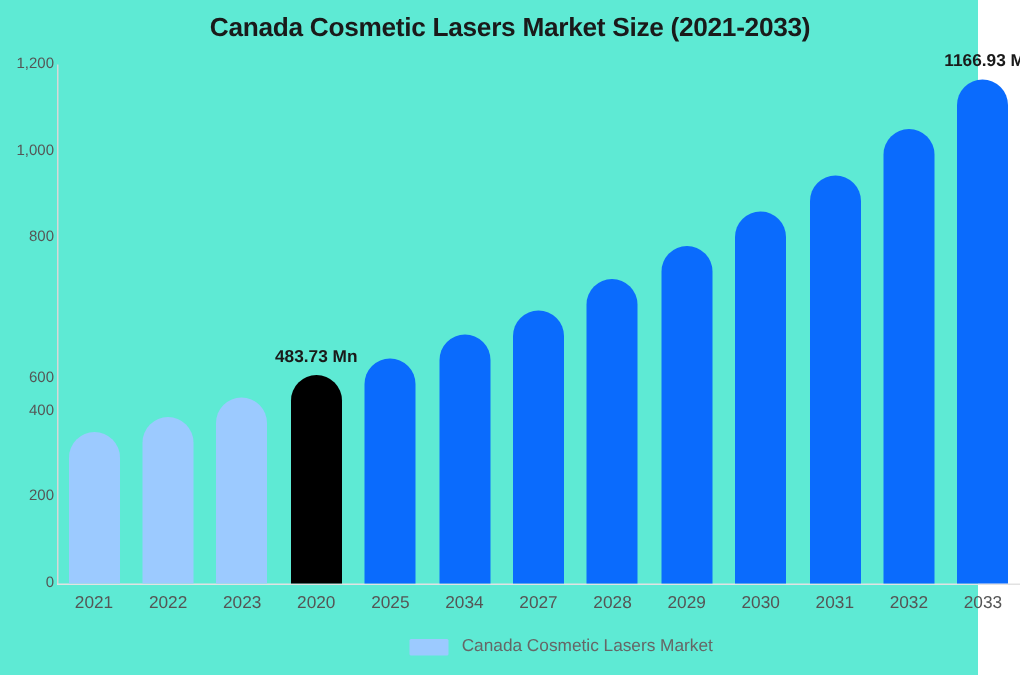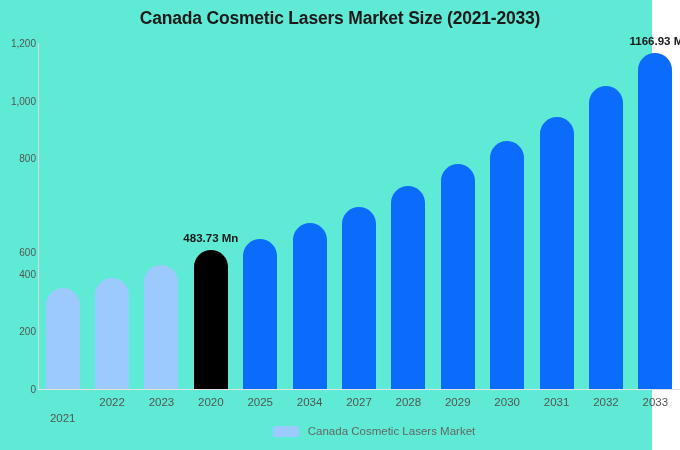--- a/index.html
+++ b/index.html
@@ -199,21 +199,21 @@
         <div class="bar" style="height: 336.465px; background: rgb(10, 107, 253);"></div>
         <div class="bar-label clip-right" style="bottom: 336.465px; position: absolute;">1166.93 Mn</div>
       </div>
     </div>
 
   <div id="legend">
     <span id="legend-swatch" style="background: rgb(156, 202, 255);"></span>
     <span id="legend-label">Canada Cosmetic Lasers Market</span>
   </div>
 
-<div class="x-tick" style="left: 38.6923px; margin-top: 16px;">2021</div>
+<div class="x-tick" style="left: 38.6923px;">2021</div>
     <div class="x-tick" style="left: 88.0769px;">2022</div>
     <div class="x-tick" style="left: 137.462px;">2023</div>
     <div class="x-tick" style="left: 186.846px;">2020</div>
     <div class="x-tick" style="left: 236.231px;">2025</div>
     <div class="x-tick" style="left: 285.615px;">2034</div>
     <div class="x-tick" style="left: 335px;">2027</div>
     <div class="x-tick" style="left: 384.385px;">2028</div>
     <div class="x-tick" style="left: 433.769px;">2029</div>
     <div class="x-tick" style="left: 483.154px;">2030</div>
     <div class="x-tick" style="left: 532.538px;">2031</div>

